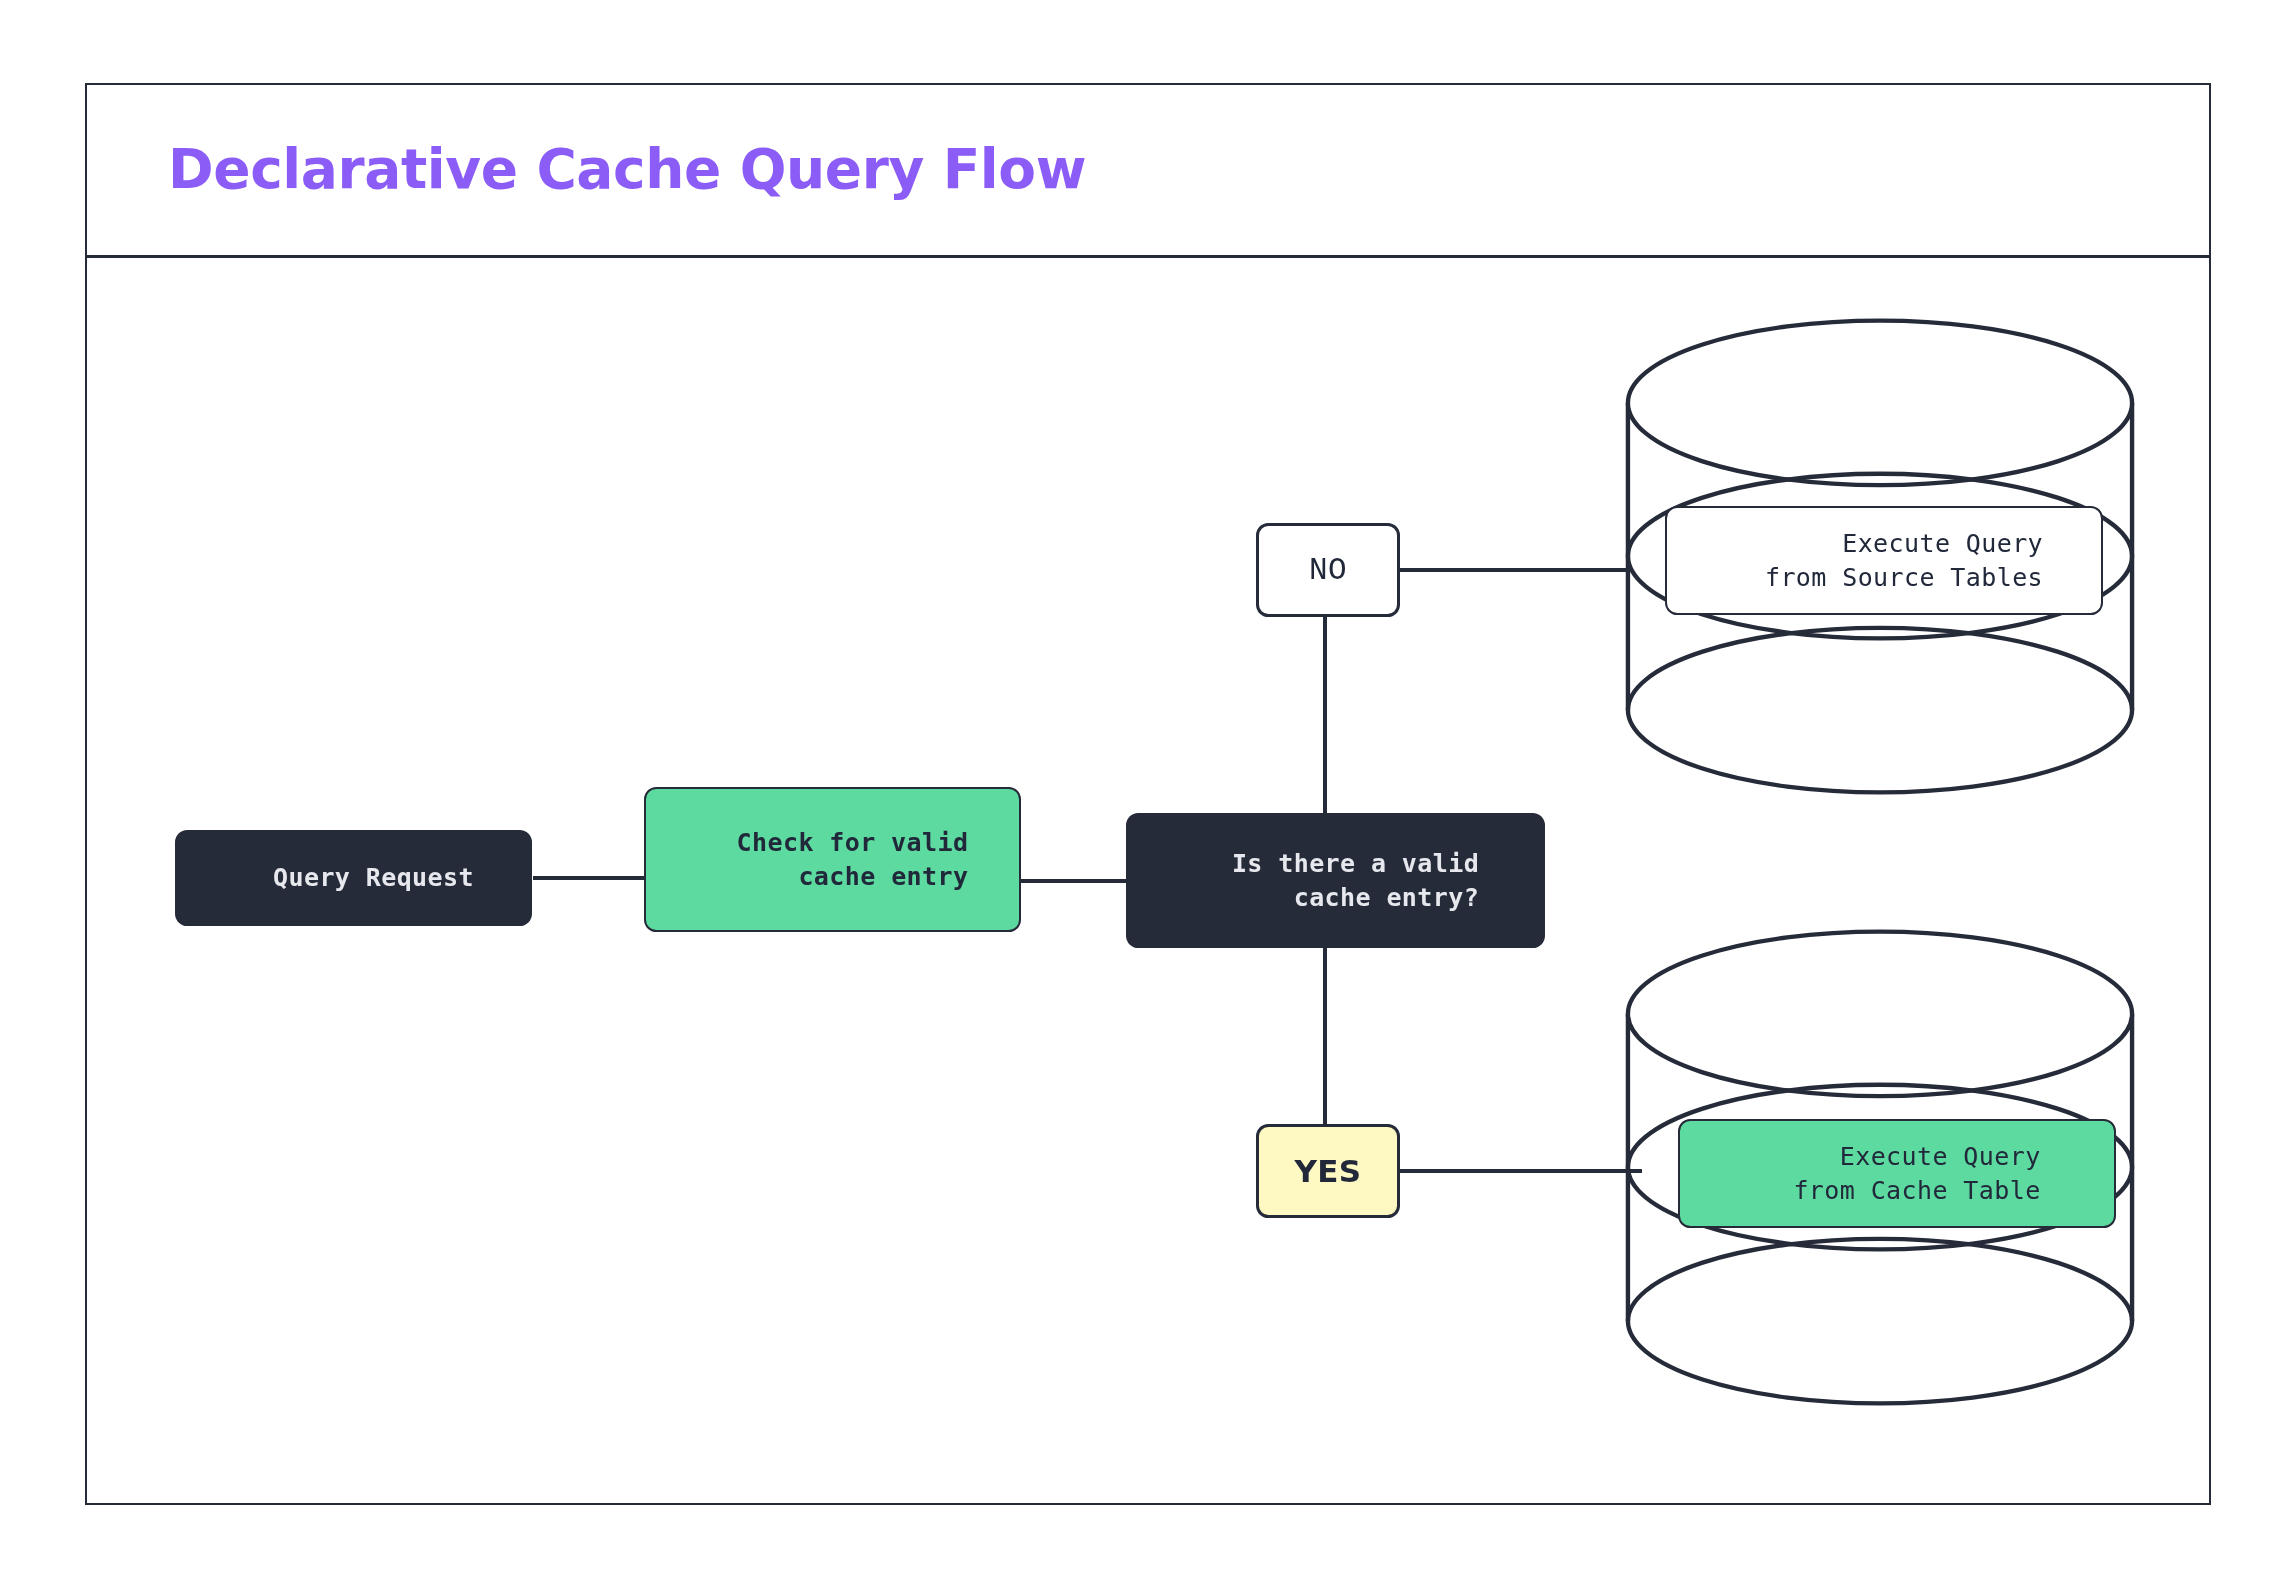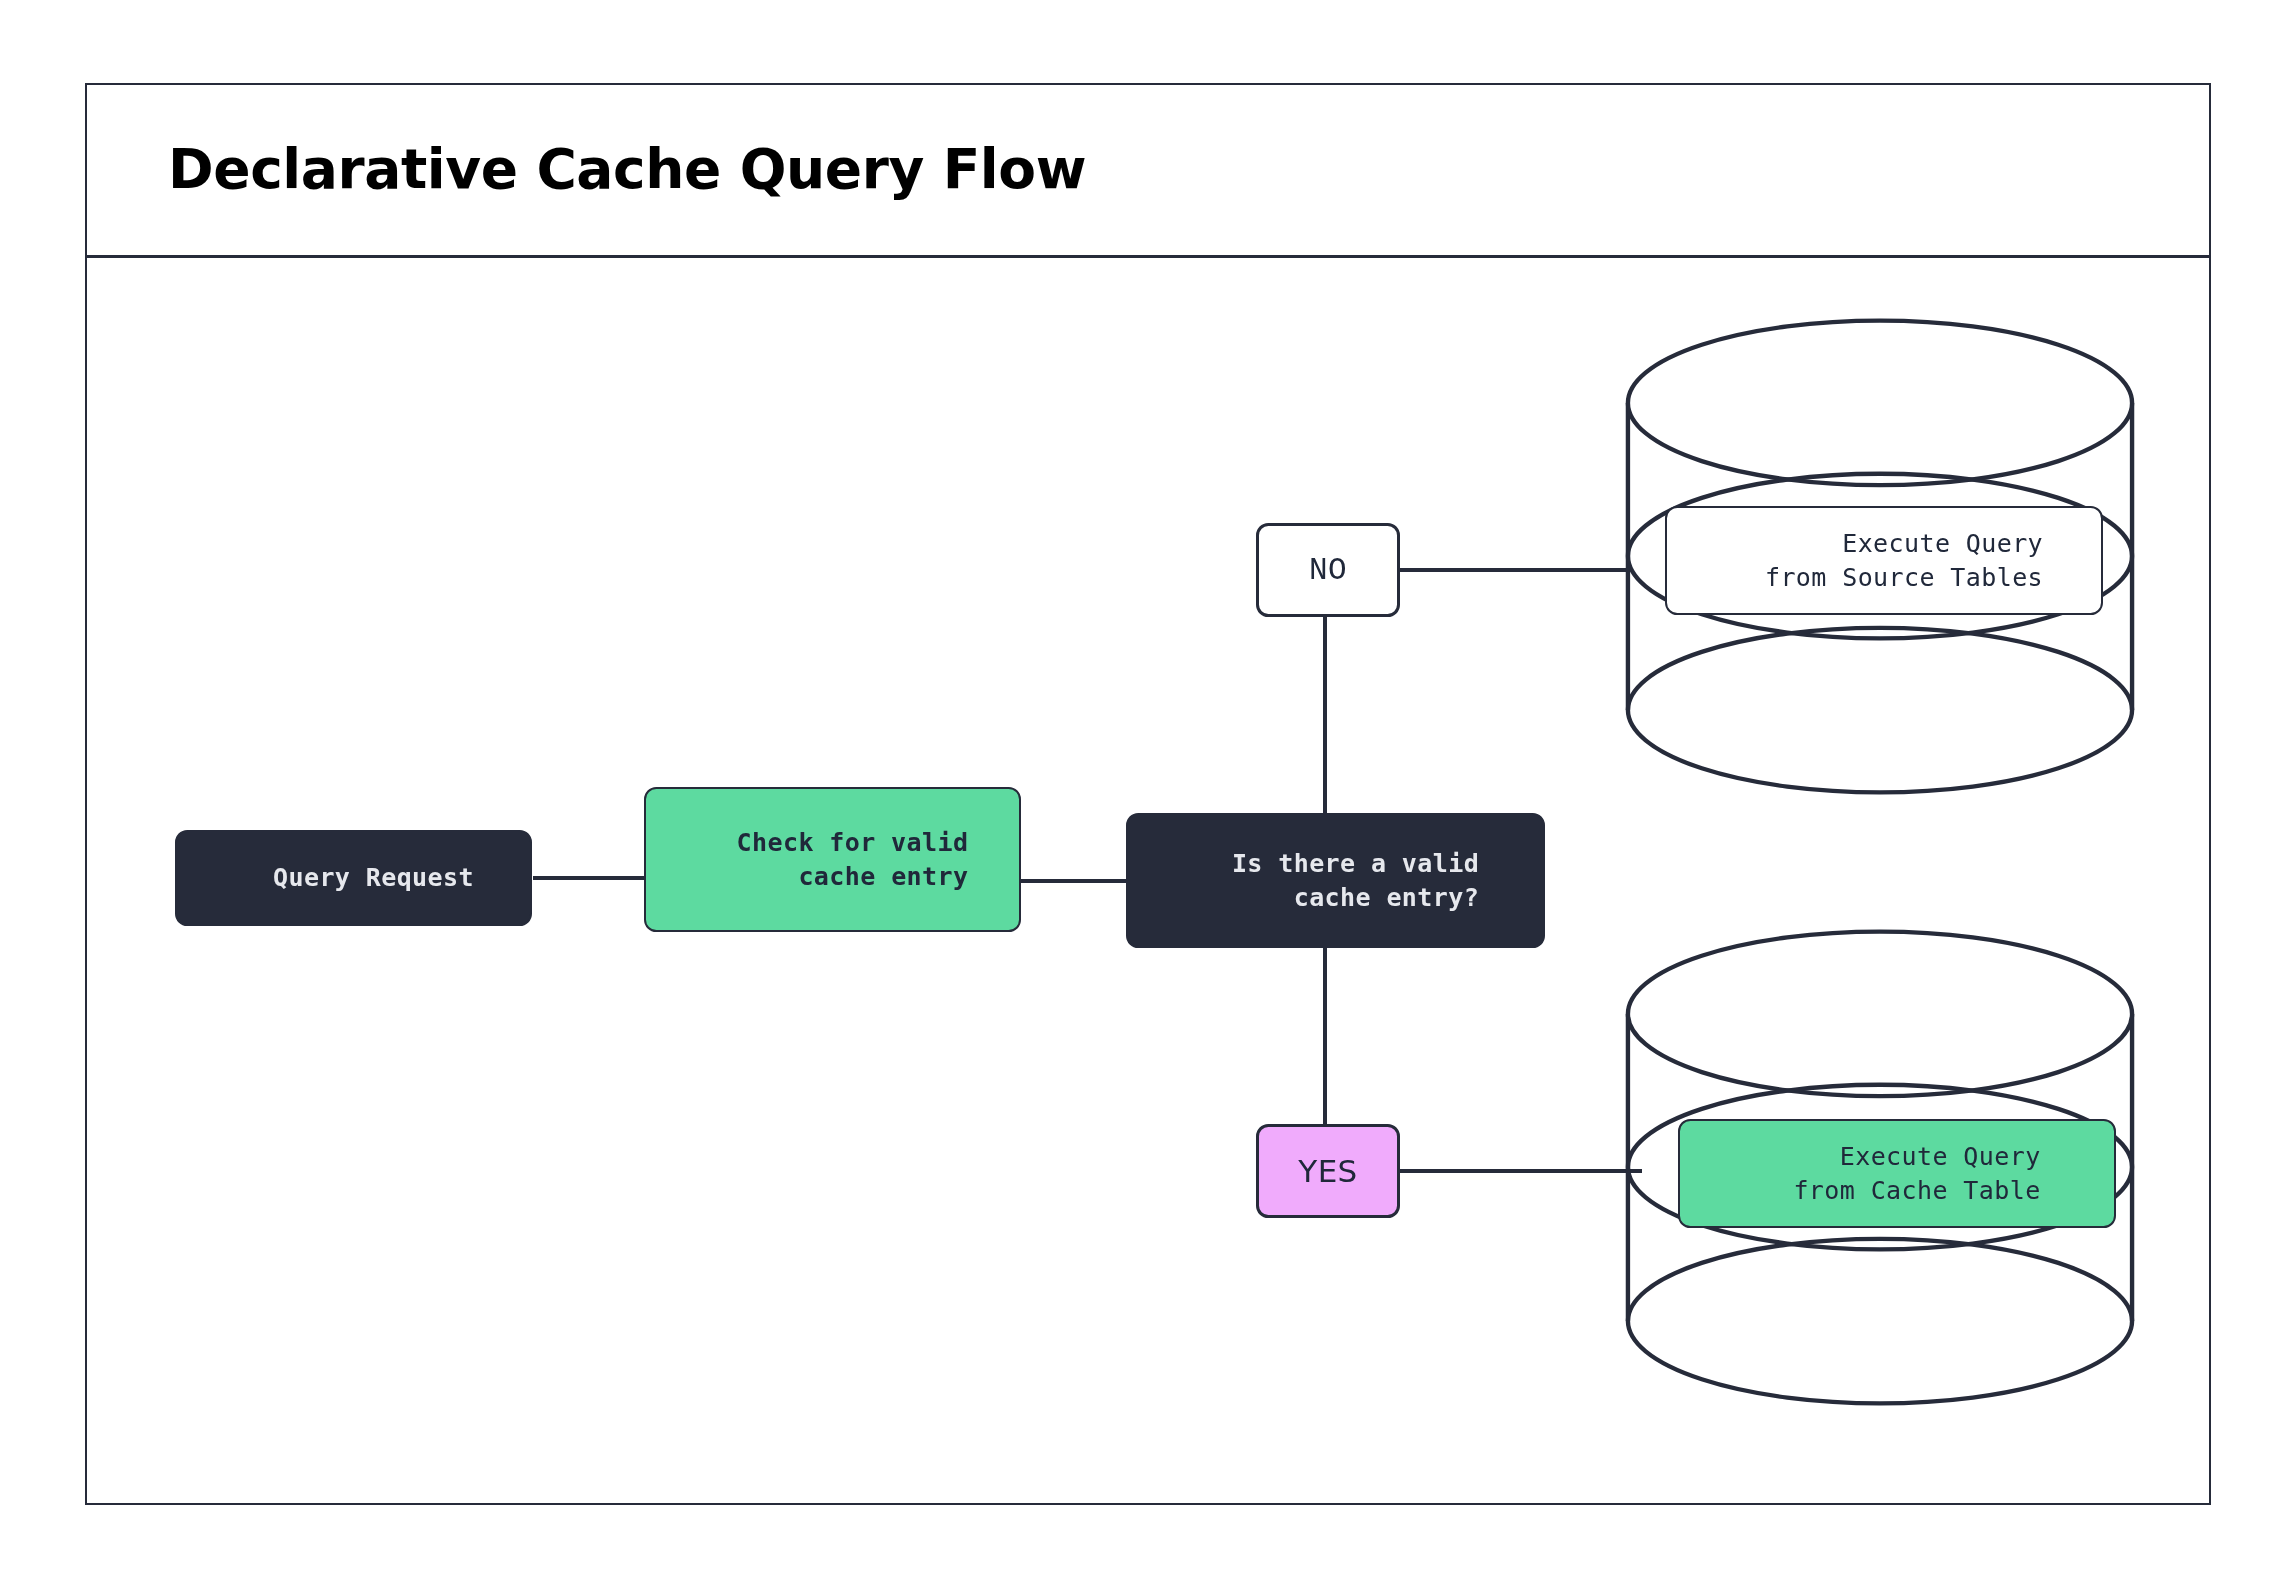--- a/index.html
+++ b/index.html
@@ -44,21 +44,21 @@
     display: flex;
     align-items: center;
   }
 
   .title {
     margin-left: 83px;
     font-family: "DejaVu Sans", sans-serif;
     font-weight: bold;
     font-size: 55px;
     letter-spacing: -0.4px;
-    color: #000000;
+    color: #8b5cf6;
     white-space: nowrap;
     text-align: center;
   }
 
   
   .node {
     position: absolute;
     box-sizing: border-box;
     display: flex;
     align-items: center;
@@ -104,23 +104,24 @@
     border-radius: 12.3px;
     letter-spacing: 0.4px;
     z-index: 6;
   }
   .pill.white {
     background: #ffffff;
     color: #20283a;
     border: 3.5px solid #262b3a;
   }
   .pill.green {
-    background: #f0abfc;
+    background: #fef9c3;
     color: #20283a;
     border: 3.5px solid #262b3a;
+    font-weight: bold;
   }
 
   
   .edge-h {
     position: absolute;
     height: 3.5px;
     background: #262b3a;
     z-index: 2;
   }
   .edge-v {

